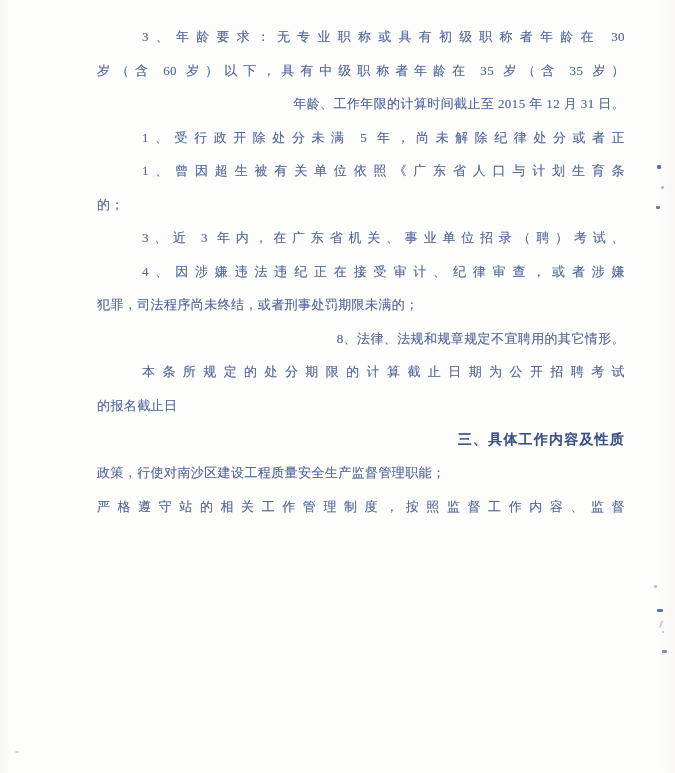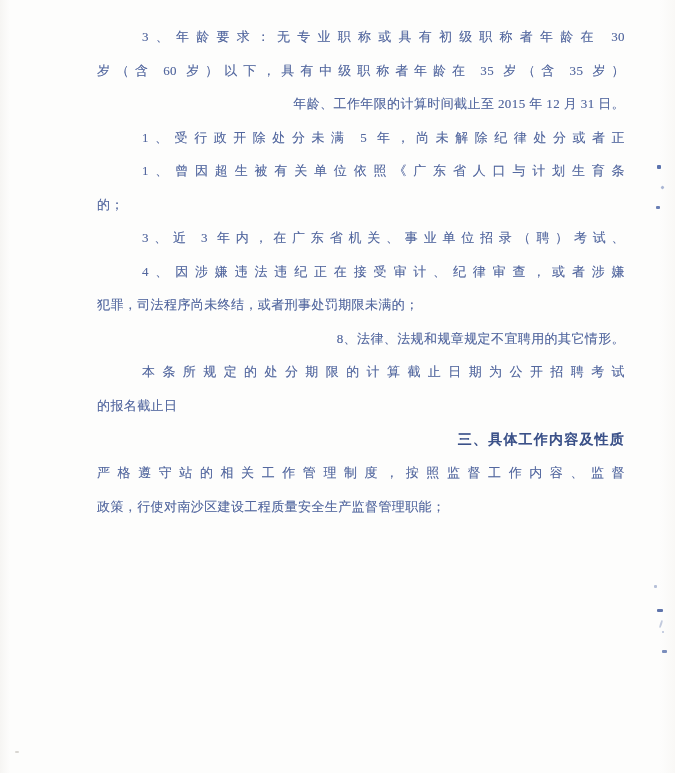--- a/index.html
+++ b/index.html
@@ -74,22 +74,22 @@
     <div class="line in j">1、受行政开除处分未满 5 年，尚未解除纪律处分或者正</div>
     <div class="line in j">1、曾因超生被有关单位依照《广东省人口与计划生育条</div>
     <div class="line">的；</div>
     <div class="line in j">3、近 3 年内，在广东省机关、事业单位招录（聘）考试、</div>
     <div class="line in j">4、因涉嫌违法违纪正在接受审计、纪律审查，或者涉嫌</div>
     <div class="line">犯罪，司法程序尚未终结，或者刑事处罚期限未满的；</div>
     <div class="line in">8、法律、法规和规章规定不宜聘用的其它情形。</div>
     <div class="line in j">本条所规定的处分期限的计算截止日期为公开招聘考试</div>
     <div class="line">的报名截止日</div>
     <div class="line in h">三、具体工作内容及性质</div>
+    <div class="line">政策，行使对南沙区建设工程质量安全生产监督管理职能；</div>
     <div class="line j">严格遵守站的相关工作管理制度，按照监督工作内容、监督</div>
-    <div class="line">政策，行使对南沙区建设工程质量安全生产监督管理职能；</div>
   </div>
 
   <div class="artifact a1"></div>
   <div class="artifact a2"></div>
   <div class="artifact a3"></div>
   <div class="artifact a4"></div>
   <div class="artifact a5"></div>
   <div class="artifact a6"></div>
   <div class="artifact a7"></div>
   <div class="artifact a8"></div>

